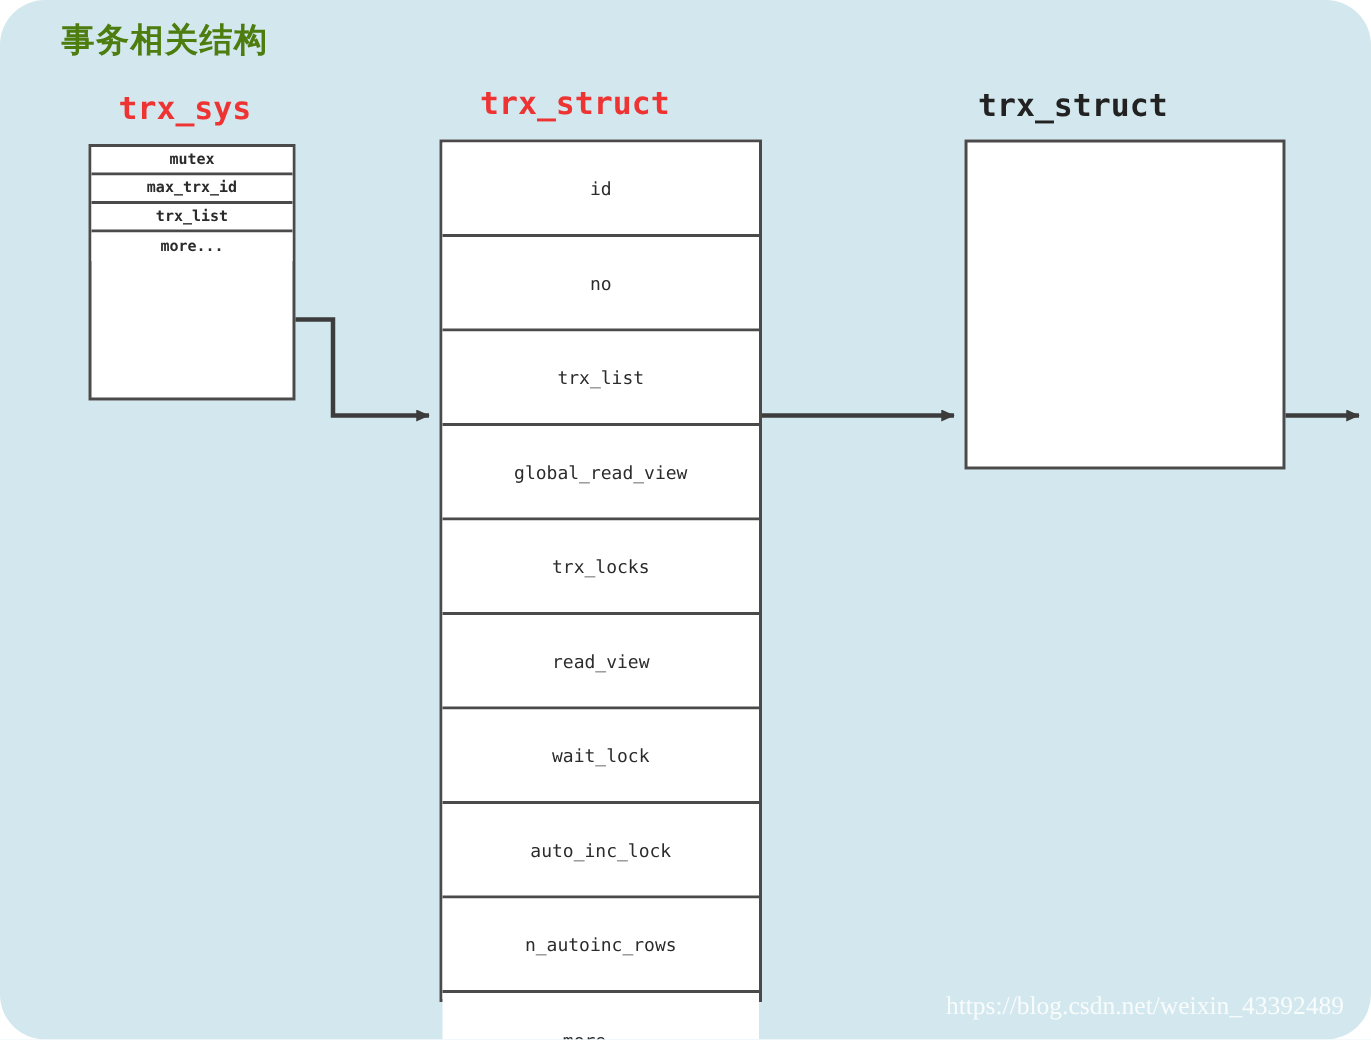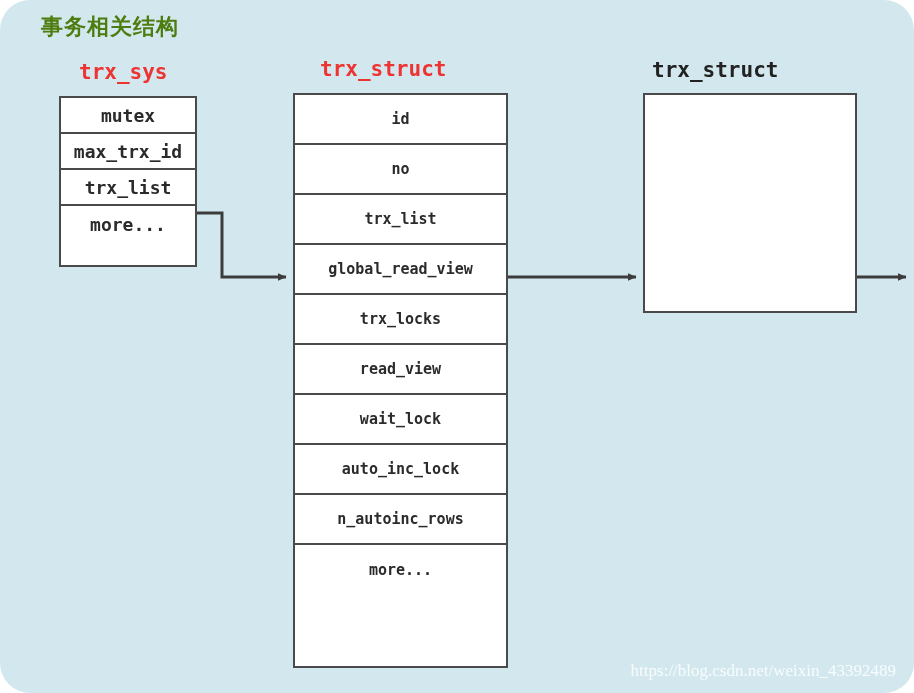--- a/index.html
+++ b/index.html
@@ -54,28 +54,28 @@
     justify-content: center;
     box-sizing: border-box;
     border-bottom: 2px solid #4a4a4a;
     background: #ffffff;
     color: #2b2b2b;
     white-space: nowrap;
   }
   .struct-row:last-child { border-bottom: none; }
 
   #trx-sys-box .struct-row {
-    height: 36px;
-    font-size: 18px;
+    height: 19px;
+    font-size: 10px;
     font-weight: bold;
   }
   #trx-struct-box .struct-row {
-    height: 50px;
-    font-size: 15px;
-    font-weight: bold;
+    height: 63px;
+    font-size: 12px;
+    font-weight: normal;
   }
 
   
   #wires {
     position: absolute;
     left: 0; top: 0;
     width: 914px;
     height: 693px;
     pointer-events: none;
   }

